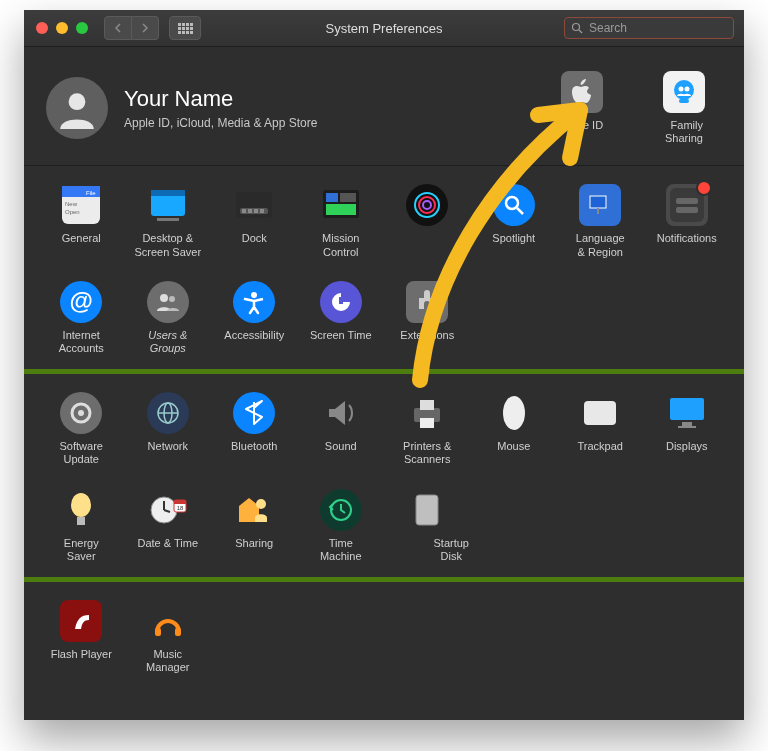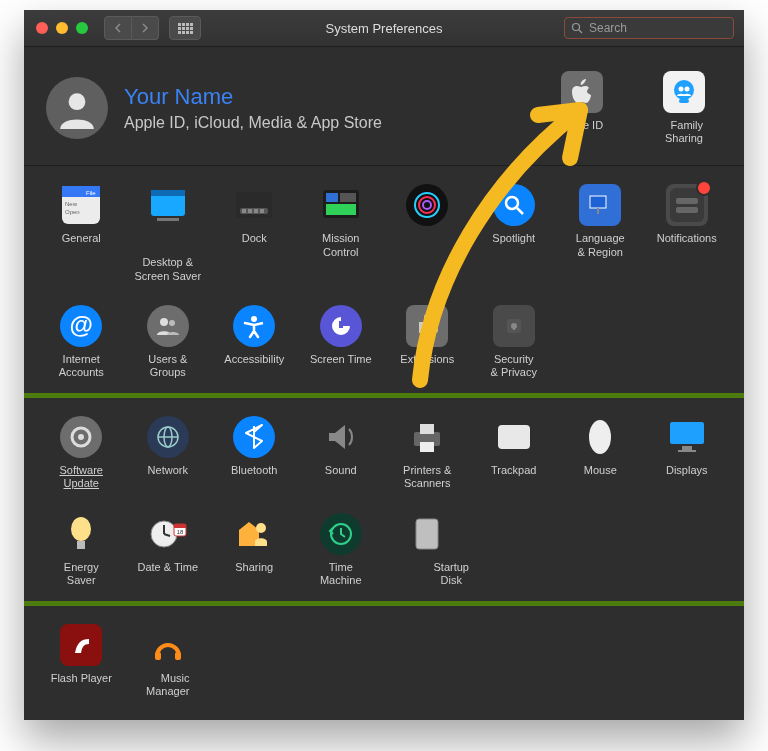--- a/index.html
+++ b/index.html
@@ -51,22 +51,22 @@
   .header{
     display:flex;align-items:center;padding:24px 22px 20px 22px;
     border-bottom:1px solid #1e1e1e;
   }
   .avatar{
     width:62px;height:62px;border-radius:50%;background:#5f5f5f;
     display:flex;align-items:center;justify-content:center;margin-right:16px;
   }
   .avatar svg{width:42px;height:42px;}
   .userinfo{flex:1;}
-  .uname{font-size:22px;color:#3b82f6;}
-  .usub{font-size:16px;color:#c8c8c8;margin-top:4px;}
+  .uname{font-size:22px;color:#ffffff;}
+  .usub{font-size:12px;color:#c8c8c8;margin-top:4px;}
   .hdright{display:flex;gap:26px;margin-left:auto;}
 
   
   .item{
     width:76px;display:flex;flex-direction:column;align-items:center;
     text-align:center;font-size:11px;color:#d0d0d0;line-height:1.2;
     cursor:default;
   }
   .item .ic{
     width:42px;height:42px;border-radius:8px;display:flex;align-items:center;justify-content:center;
@@ -203,21 +203,21 @@
         <div class="lbl">General</div>
       </div>
       <div class="item">
         <div class="ic bg-none">
           <svg width="42" height="42" viewBox="0 0 42 42">
             <rect x="4" y="6" width="34" height="26" rx="3" fill="#19a8ff"></rect>
             <rect x="4" y="6" width="34" height="6" fill="#0d6bb5"></rect>
             <rect x="10" y="34" width="22" height="3" fill="#777"></rect>
           </svg>
         </div>
-        <div class="lbl" style="white-space:pre-line;margin-top:24px;">Desktop &amp;
+        <div class="lbl" style="white-space:pre-line;">Desktop &amp;
 Screen Saver</div>
       </div>
       <div class="item">
         <div class="ic bg-none">
           <svg width="42" height="42" viewBox="0 0 42 42">
             <rect x="3" y="8" width="36" height="26" rx="4" fill="#2a2a2a"></rect>
             <rect x="7" y="24" width="28" height="6" rx="2" fill="#555"></rect>
             <rect x="9" y="25" width="4" height="4" fill="#888"></rect>
               <rect x="15" y="25" width="4" height="4" fill="#888"></rect>
             <rect x="21" y="25" width="4" height="4" fill="#888"></rect>
@@ -287,21 +287,21 @@
       </div>
       <div class="item">
         <div class="ic bg-grey round">
           <svg width="26" height="26" viewBox="0 0 26 26">
               <circle cx="9" cy="9" r="4" fill="#ddd"></circle>
               <circle cx="17" cy="10" r="3" fill="#bbb"></circle>
               <path d="M2 22c0-5 14-5 14 0" fill="#ddd"></path>
               <path d="M12 22c0-4 12-4 12 0" fill="#bbb"></path>
             </svg>
         </div>
-        <div class="lbl" style="white-space:pre-line;">Users &amp;
+        <div class="lbl" style="white-space:pre-line;font-style:italic;">Users &amp;
 Groups</div>
       </div>
       <div class="item">
         <div class="ic bg-blue round">
           <svg width="26" height="26" viewBox="0 0 26 26">
               <circle cx="13" cy="6" r="3" fill="#fff"></circle>
               <path d="M4 10l9 2 9-2-9 2v6l-4 6m4-6l4 6" stroke="#fff" stroke-width="2.5" fill="none" stroke-linecap="round"></path>
             </svg>
         </div>
         <div class="lbl">Accessibility</div>
@@ -316,44 +316,33 @@
         <div class="lbl">Screen Time</div>
       </div>
       <div class="item">
         <div class="ic bg-grey">
           <svg width="28" height="28" viewBox="0 0 28 28">
               <path d="M6 10h5V5a3 3 0 0 1 6 0v5h5v5a3 3 0 0 1 0 6v0h-5v-5a3 3 0 0 0-6 0v5H6z" fill="#ccc"></path>
             </svg>
         </div>
         <div class="lbl">Extensions</div>
       </div>
-      <div class="item">
-        <div class="ic bg-dgrey">
-          <svg width="26" height="26" viewBox="0 0 26 26">
-              <rect x="6" y="6" width="14" height="14" rx="3" fill="#555"></rect>
-              <circle cx="13" cy="13" r="3" fill="#888"></circle>
-              <rect x="12" y="13" width="2" height="4" fill="#888"></rect>
-            </svg>
-        </div>
-        <div class="lbl" style="white-space:pre-line;">Security
-&amp; Privacy</div>
-      </div>
       <div></div>
         <div></div>
     </div>
 
     <div class="section">
       <div class="item">
         <div class="ic bg-grey round">
           <svg width="26" height="26" viewBox="0 0 26 26">
               <circle cx="13" cy="13" r="9" fill="none" stroke="#ddd" stroke-width="3"></circle>
               <circle cx="13" cy="13" r="3" fill="#ddd"></circle>
             </svg>
         </div>
-        <div class="lbl" style="white-space:pre-line;text-decoration:underline;">Software
+        <div class="lbl" style="white-space:pre-line;">Software
 Update</div>
       </div>
       <div class="item">
         <div class="ic round" style="background:#2b3a56;">
           <svg width="28" height="28" viewBox="0 0 28 28">
               <circle cx="14" cy="14" r="10" fill="none" stroke="#9cc" stroke-width="1.5"></circle>
               <ellipse cx="14" cy="14" rx="4" ry="10" fill="none" stroke="#9cc" stroke-width="1.5"></ellipse>
               <line x1="4" y1="14" x2="24" y2="14" stroke="#9cc" stroke-width="1.5"></line>
             </svg>
         </div>
@@ -382,33 +371,33 @@
               <rect x="6" y="14" width="26" height="14" rx="2" fill="#666"></rect>
               <rect x="12" y="6" width="14" height="10" fill="#ddd"></rect>
               <rect x="12" y="24" width="14" height="10" fill="#eee"></rect>
             </svg>
         </div>
         <div class="lbl" style="white-space:pre-line;">Printers &amp;
 Scanners</div>
       </div>
       <div class="item">
         <div class="ic bg-none">
+          <svg width="26" height="38" viewBox="0 0 26 38">
+              <ellipse cx="13" cy="19" rx="11" ry="17" fill="#eee"></ellipse>
+            </svg>
+        </div>
+        <div class="lbl">Mouse</div>
+      </div>
+      <div class="item">
+        <div class="ic bg-none">
           <svg width="40" height="32" viewBox="0 0 40 32">
               <rect x="4" y="4" width="32" height="24" rx="4" fill="#e8e8e8"></rect>
             </svg>
         </div>
         <div class="lbl">Trackpad</div>
-      </div>
-      <div class="item">
-        <div class="ic bg-none">
-          <svg width="26" height="38" viewBox="0 0 26 38">
-              <ellipse cx="13" cy="19" rx="11" ry="17" fill="#eee"></ellipse>
-            </svg>
-        </div>
-        <div class="lbl">Mouse</div>
       </div>
 
       <div class="item">
         <div class="ic bg-none">
           <svg width="42" height="38" viewBox="0 0 42 38">
               <rect x="4" y="4" width="34" height="22" rx="2" fill="#1ea0ff"></rect>
               <rect x="16" y="28" width="10" height="4" fill="#888"></rect>
               <rect x="12" y="32" width="18" height="2" fill="#888"></rect>
             </svg>
         </div>
@@ -482,21 +471,21 @@
         <div class="lbl">Flash Player</div>
       </div>
       <div class="item">
         <div class="ic bg-none">
           <svg width="34" height="34" viewBox="0 0 34 34">
               <path d="M6 28a11 11 0 0 1 22 0" fill="none" stroke="#ff8c1a" stroke-width="4"></path>
               <rect x="4" y="24" width="6" height="8" rx="2" fill="#ff8c1a"></rect>
               <rect x="24" y="24" width="6" height="8" rx="2" fill="#ff8c1a"></rect>
             </svg>
         </div>
-        <div class="lbl" style="white-space:pre-line;text-align:right;">Music
+        <div class="lbl" style="white-space:pre-line;">Music
 Manager</div>
       </div>
       <div></div>
         <div></div>
         <div></div>
         <div></div>
         <div></div>
         <div></div>
     </div>
 

